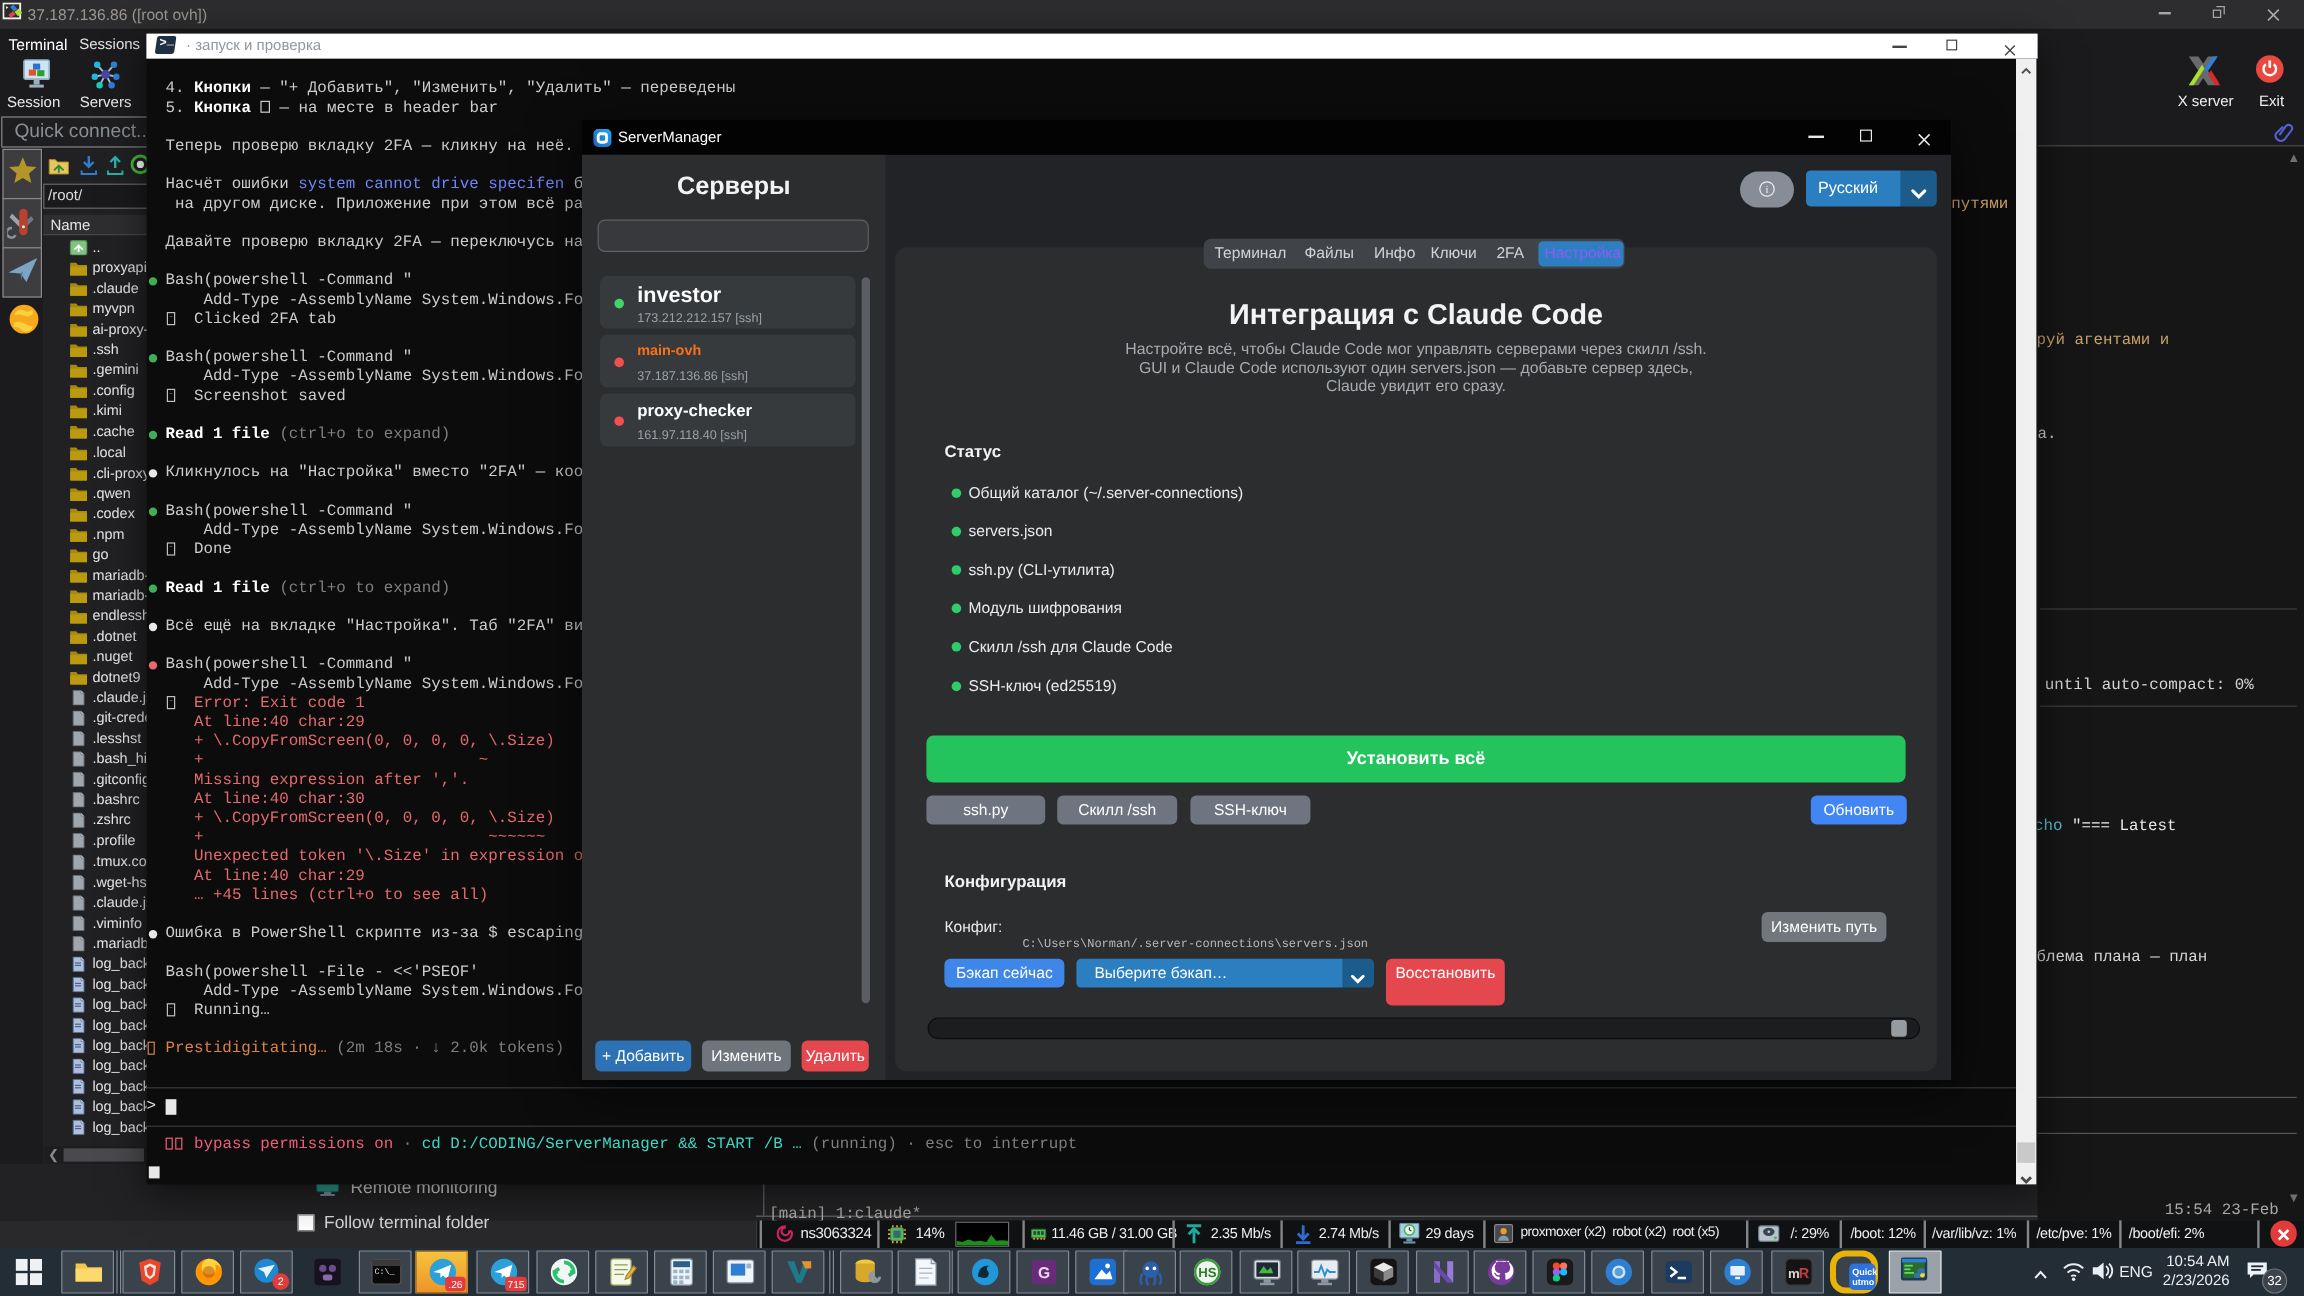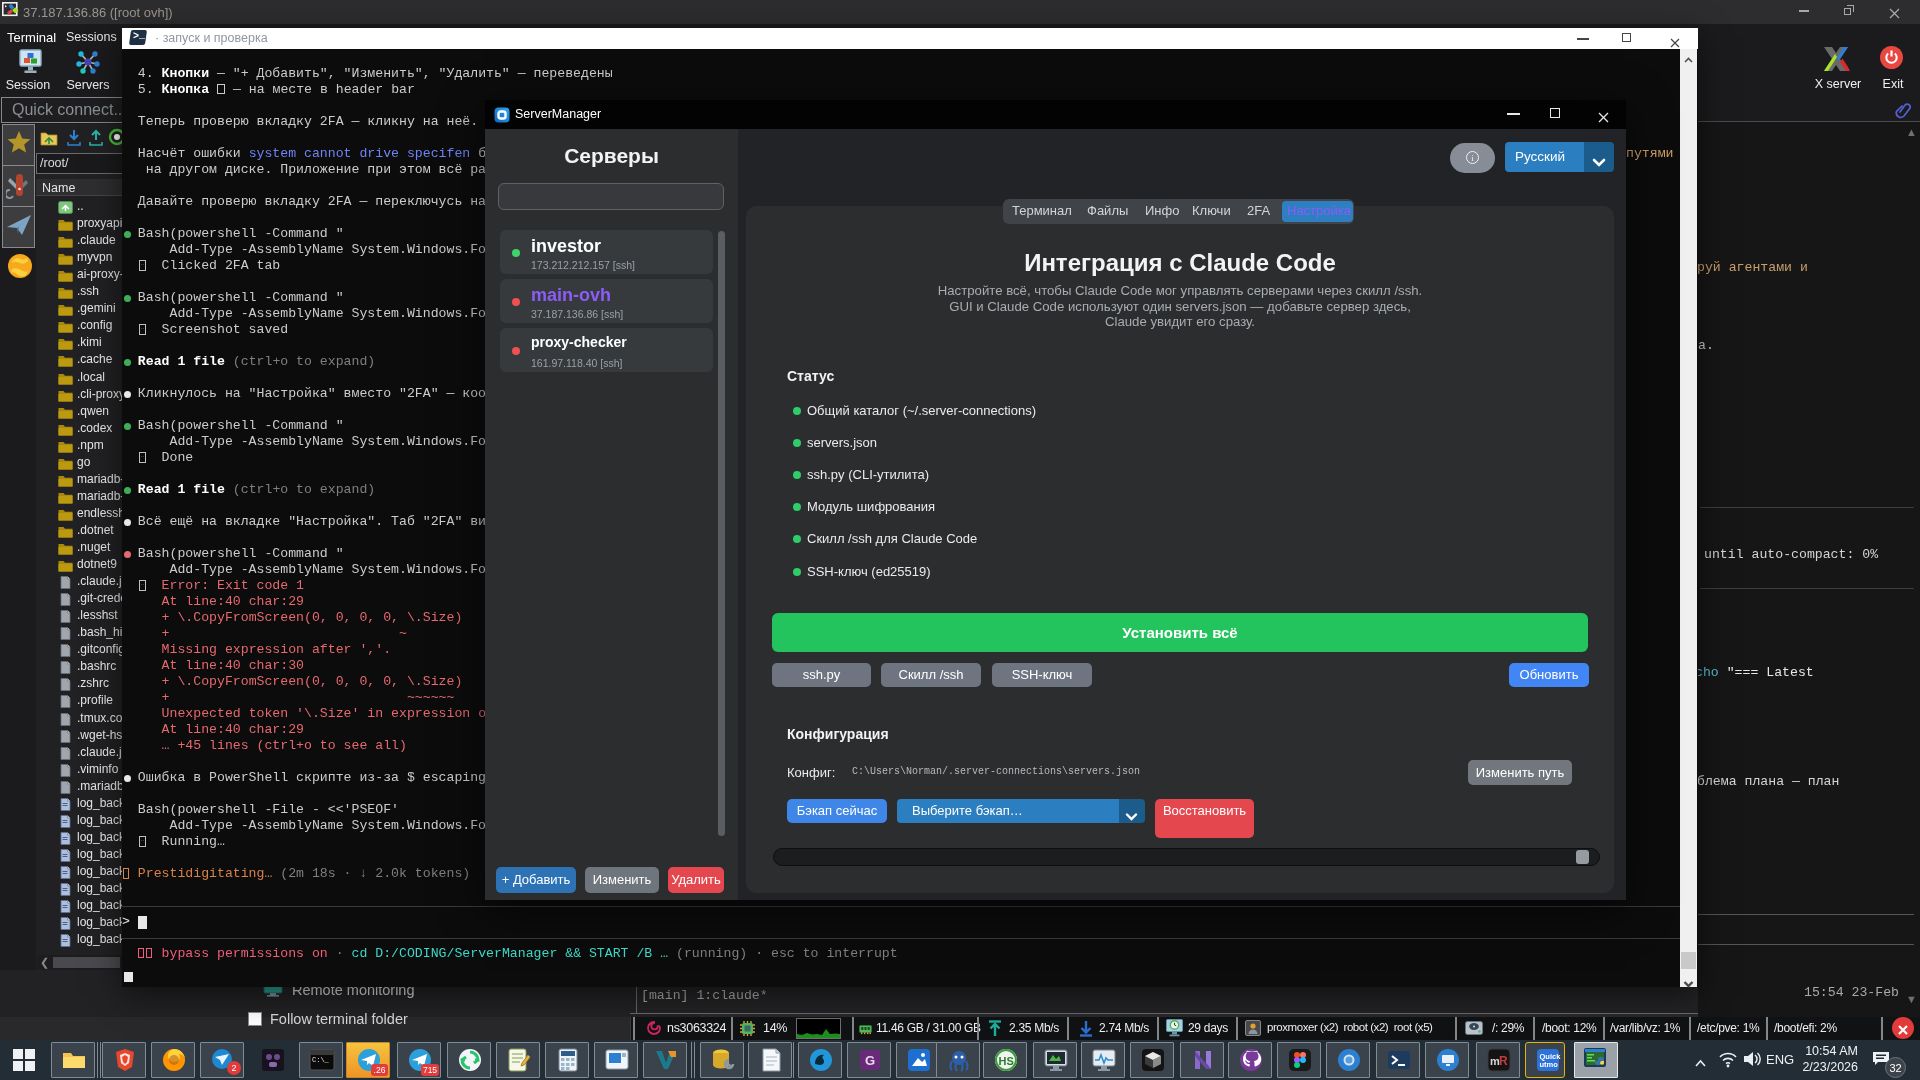--- a/index.html
+++ b/index.html
@@ -2,21 +2,21 @@
 <html><head>
 <meta charset="utf-8">
 <style>
   * { margin:0; padding:0; box-sizing:border-box; }
   html,body { width:1920px; height:1080px; overflow:hidden; background:#1b1b1d; font-family:"Liberation Sans", sans-serif; }
   .abs { position:absolute; }
   #stage { position:relative; width:1920px; height:1080px; }
   
   #moba { position:absolute; inset:0; background:#29292b; }
   .tl { position:absolute; left:122px; font-family:"Liberation Mono", monospace; font-size:13.2px; line-height:16px; white-space:pre; color:#cccccc; }
-  .mono { font-family:"Liberation Mono", monospace; }
+  .mono { font-family:"Liberation Mono", monospace;margin-top:16px; }
 </style>
 </head>
 <body>
 <div id="stage">
 
 <div id="moba">
 
   <div class="abs" style="left:0;top:0;width:1920px;height:24px;background:#2d2d2f;"></div>
   <div class="abs" style="left:2px;top:2px;width:17px;height:16px;">
     <svg width="17" height="16" viewBox="0 0 17 16">
@@ -658,21 +658,21 @@
   <div class="abs" style="left:0;top:29px;width:253px;height:771px;background:#2b2d2f;"></div>
   <div class="abs" style="left:0;top:44px;width:253px;text-align:center;font-size:21px;font-weight:bold;color:#f2f3f4;">Серверы</div>
   <div class="abs" style="left:13px;top:83px;width:226px;height:27px;background:#37393c;border:1.5px solid #5f6163;border-radius:6px;"></div>
 
   <div class="abs" style="left:15px;top:130px;width:213px;height:44px;background:#363a3d;border-radius:6px;"></div>
   <div class="abs" style="left:26.5px;top:148.5px;width:8px;height:8px;border-radius:50%;background:#3fd56b;"></div>
   <div class="abs" style="left:46px;top:136px;font-size:18px;font-weight:bold;color:#ffffff;">investor</div>
   <div class="abs" style="left:46px;top:159px;font-size:10.5px;color:#9ba1a6;">173.212.212.157 [ssh]</div>
   <div class="abs" style="left:15px;top:179px;width:213px;height:44px;background:#363a3d;border-radius:6px;"></div>
   <div class="abs" style="left:26.5px;top:197.5px;width:8px;height:8px;border-radius:50%;background:#f05050;"></div>
-  <div class="abs" style="left:46px;top:185px;font-size:18px;font-weight:bold;color:#8b5cf6;">main-ovh</div>
+  <div class="abs" style="left:46px;top:185px;font-size:12px;font-weight:bold;color:#f97316;">main-ovh</div>
   <div class="abs" style="left:46px;top:208px;font-size:10.5px;color:#9ba1a6;">37.187.136.86 [ssh]</div>
   <div class="abs" style="left:15px;top:228px;width:213px;height:44px;background:#363a3d;border-radius:6px;"></div>
   <div class="abs" style="left:26.5px;top:246.5px;width:8px;height:8px;border-radius:50%;background:#f05050;"></div>
   <div class="abs" style="left:46px;top:234px;font-size:14px;font-weight:bold;color:#ffffff;">proxy-checker</div>
   <div class="abs" style="left:46px;top:257px;font-size:10.5px;color:#9ba1a6;">161.97.118.40 [ssh]</div>
 
   <div class="abs" style="left:233px;top:131px;width:7px;height:605px;background:#5a5e62;border-radius:4px;"></div>
 
   <div class="abs" style="left:11px;top:767px;width:80px;height:26px;background:#2d72b5;border-radius:5px;color:#fff;font-size:13px;text-align:center;line-height:26px;">+ Добавить</div>
   <div class="abs" style="left:100px;top:767px;width:74px;height:26px;background:#6f757d;border-radius:5px;color:#fff;font-size:13px;text-align:center;line-height:26px;">Изменить</div>
@@ -974,21 +974,21 @@
             <rect x="11" y="17" width="4" height="2" fill="#e8f0f8"></rect>
           </svg>
         </div>
         <div class="abs" style="left:1476px;top:2px;width:44px;height:36px;background:#3a434b;border:1px solid #828a92;border-radius:1px;">
           <svg width="26" height="26" viewBox="0 0 26 26" style="position:absolute;left:9px;top:4px;">
             <rect x="2" y="2" width="22" height="22" rx="4" fill="#141414" stroke="#3a3a3a"></rect>
             <text x="4" y="18" font-size="11" font-weight="bold" fill="#d8d8d8" font-family="Liberation Sans, sans-serif">m</text>
             <text x="13" y="18" font-size="12" font-weight="bold" fill="#c43b3b" font-family="Liberation Sans, sans-serif">R</text>
           </svg>
         </div>
-        <div class="abs" style="left:1525px;top:2px;width:40px;height:36px;background:#3a434b;border:1px solid #eab308;border-radius:3px;">
+        <div class="abs" style="left:1525px;top:2px;width:40px;height:36px;background:#3a434b;border:5px solid #eab308;border-radius:13px;">
           <svg width="26" height="26" viewBox="0 0 26 26" style="position:absolute;left:9px;top:4px;">
             <rect x="2" y="2" width="22" height="22" rx="4" fill="#2d72d8"></rect>
             <text x="4.5" y="11.5" font-size="7.5" font-weight="bold" fill="#fff" font-family="Liberation Sans, sans-serif">Quick</text>
             <text x="4.5" y="20" font-size="7.5" font-weight="bold" fill="#fff" font-family="Liberation Sans, sans-serif">utmo</text>
           </svg>
         </div>
         <div class="abs" style="left:1574px;top:2px;width:44px;height:36px;background:#9aa1a8;border:1px solid #e8e8e8;border-radius:1px;">
           <svg width="26" height="26" viewBox="0 0 26 26" style="position:absolute;left:9px;top:4px;">
             <rect x="1" y="2" width="20" height="17" rx="1" fill="#2d6a2d" stroke="#1a3a5a" stroke-width="2"></rect>
             <rect x="1" y="2" width="20" height="3" fill="#2d7fd1"></rect>

